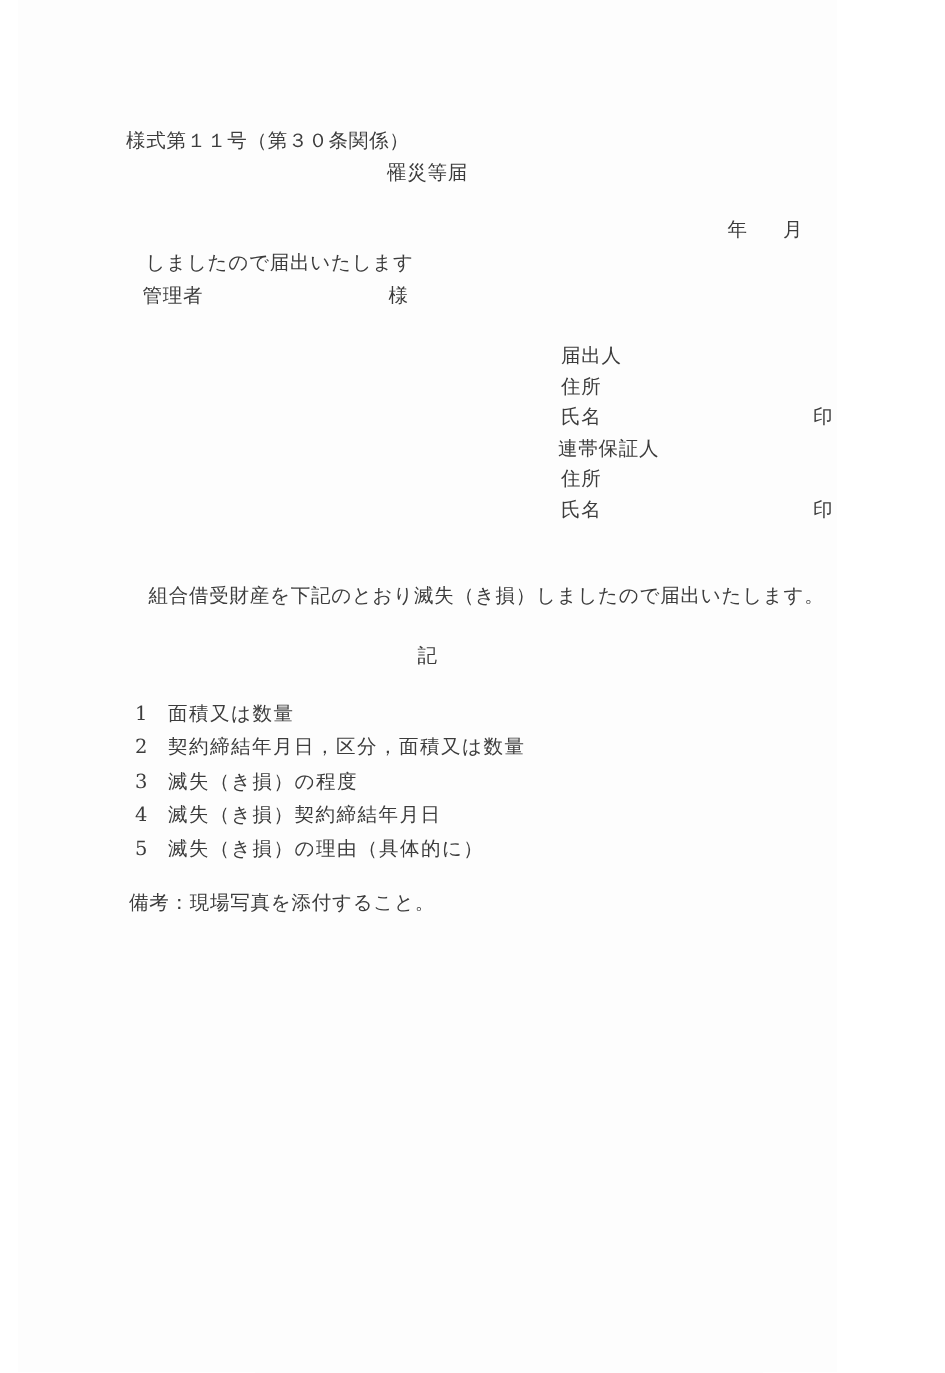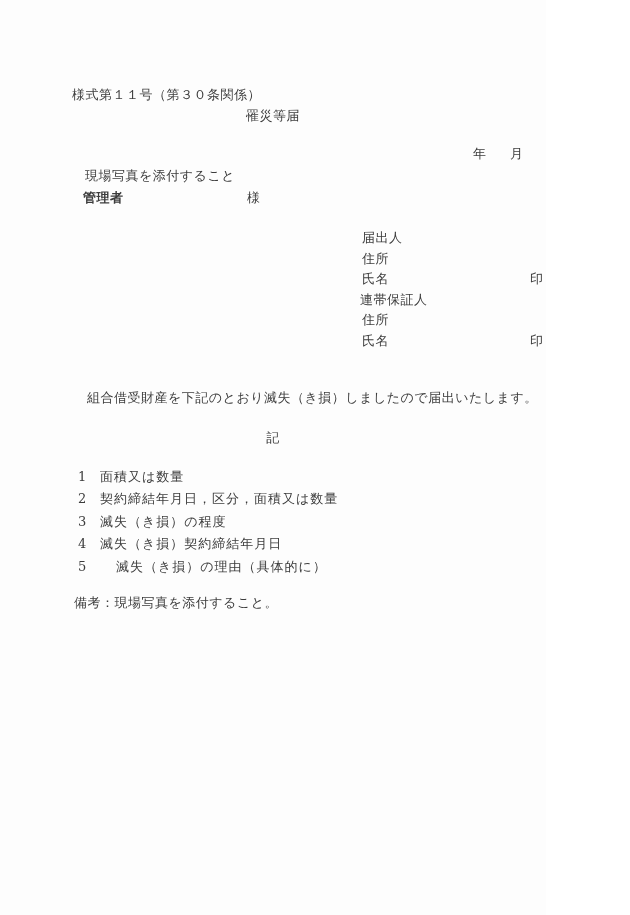--- a/index.html
+++ b/index.html
@@ -9,20 +9,21 @@
   }
   .page {
     position: relative;
     width: 546px;
     height: 915px;
     background: #fdfdfd;
     font-family: "DejaVu Serif", "Liberation Serif", serif;
     font-size: 13px;
     color: #3c3c3c;
     overflow: hidden;
+    margin-left: 12px;
   }
   .line {
     position: absolute;
     white-space: pre;
     line-height: 1;
     letter-spacing: 0.5px;
   }
   .centered {
     left: 0;
     right: 0;
@@ -44,23 +45,23 @@
   <div class="line" style="left:72px; top:88px;">様式第１１号（第３０条関係）</div>
 
   <div class="line centered" style="top:109px;">罹災等届</div>
 
   <div>
     <span class="abs-span" style="left:473px; top:147px;">年</span>
     <span class="abs-span" style="left:510px; top:147px;">月</span>
     <span class="abs-span" style="left:547px; top:147px;">日</span>
   </div>
 
-  <div class="line" style="left:85px; top:169px;">現場写真を添付すること</div>
+  <div class="line" style="left:85px; top:169px;">しましたので届出いたします</div>
   <div>
-    <span class="abs-span" style="left:83px; top:191px;font-weight:bold;">管理者</span>
+    <span class="abs-span" style="left:83px; top:191px;">管理者</span>
     <span class="abs-span" style="left:247px; top:191px;">様</span>
   </div>
 
   <div>
     <div class="line" style="left:362px; top:231px;">届出人</div>
     <div class="line" style="left:362px; top:252px;">住所</div>
     <div>
       <span class="abs-span" style="left:362px; top:272px;">氏名</span>
       <span class="abs-span" style="left:530px; top:272px;">印</span>
     </div>
@@ -88,19 +89,19 @@
     <div>
       <span class="abs-span list-row" style="left:78px; top:515px;">3</span>
       <span class="abs-span list-row" style="left:100px; top:515px;">滅失（き損）の程度</span>
     </div>
     <div>
       <span class="abs-span list-row" style="left:78px; top:537px;">4</span>
       <span class="abs-span list-row" style="left:100px; top:537px;">滅失（き損）契約締結年月日</span>
     </div>
     <div>
       <span class="abs-span list-row" style="left:78px; top:560px;">5</span>
-      <span class="abs-span list-row" style="left:116px; top:560px;">滅失（き損）の理由（具体的に）</span>
+      <span class="abs-span list-row" style="left:100px; top:560px;">滅失（き損）の理由（具体的に）</span>
     </div>
   </div>
 
   <div class="line" style="left:74px; top:596px;">備考：現場写真を添付すること。</div>
 
 </div>
 
 </body></html>

